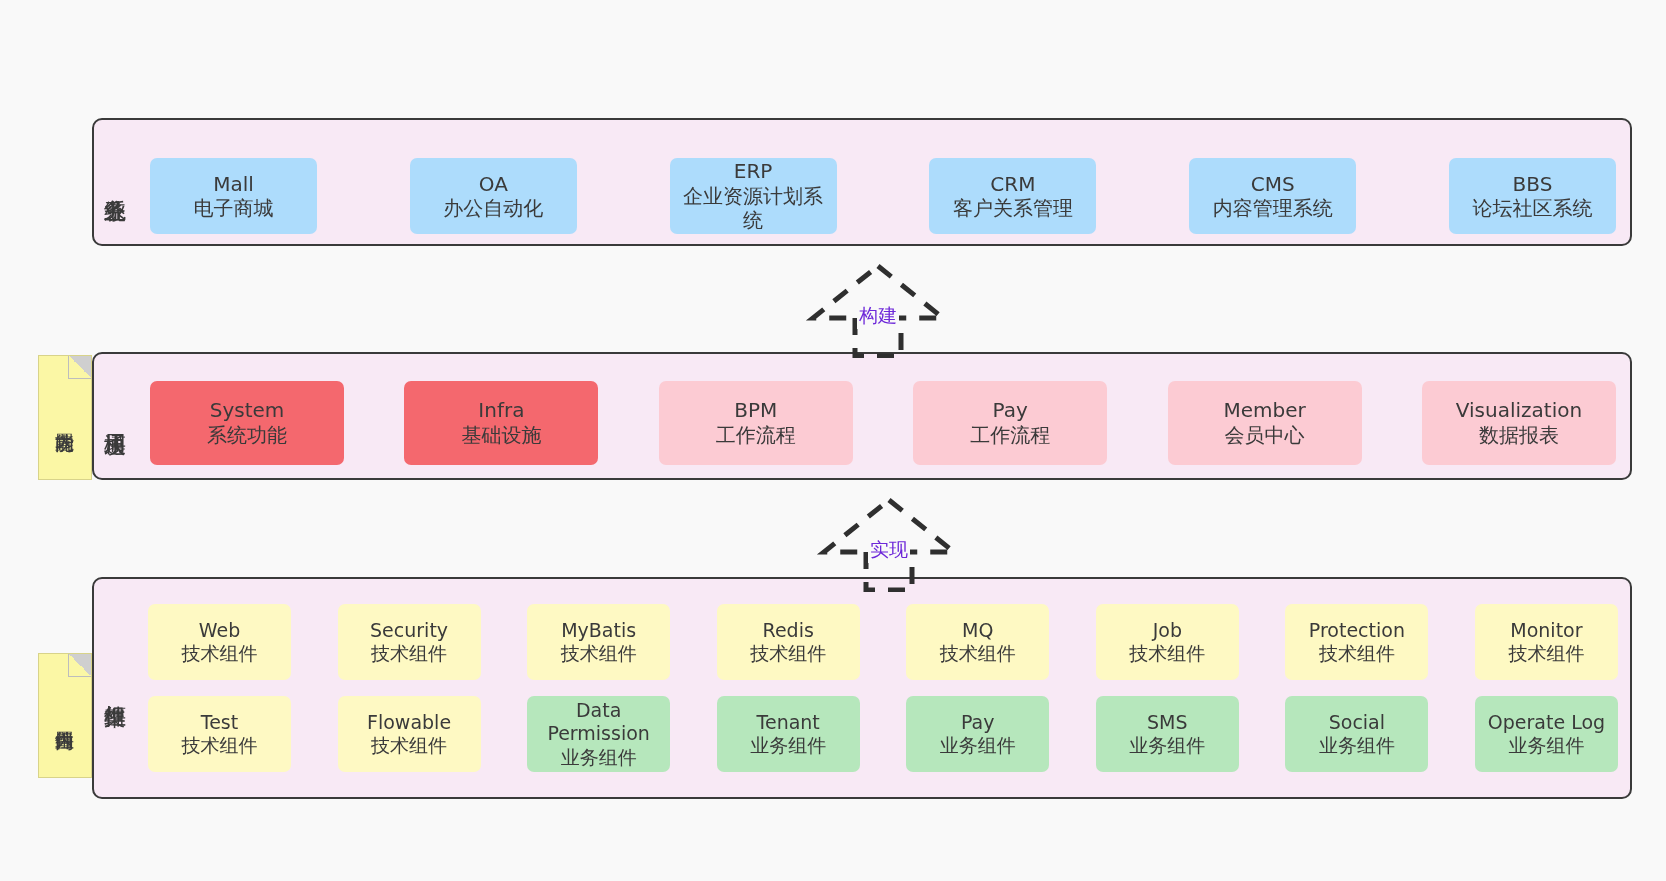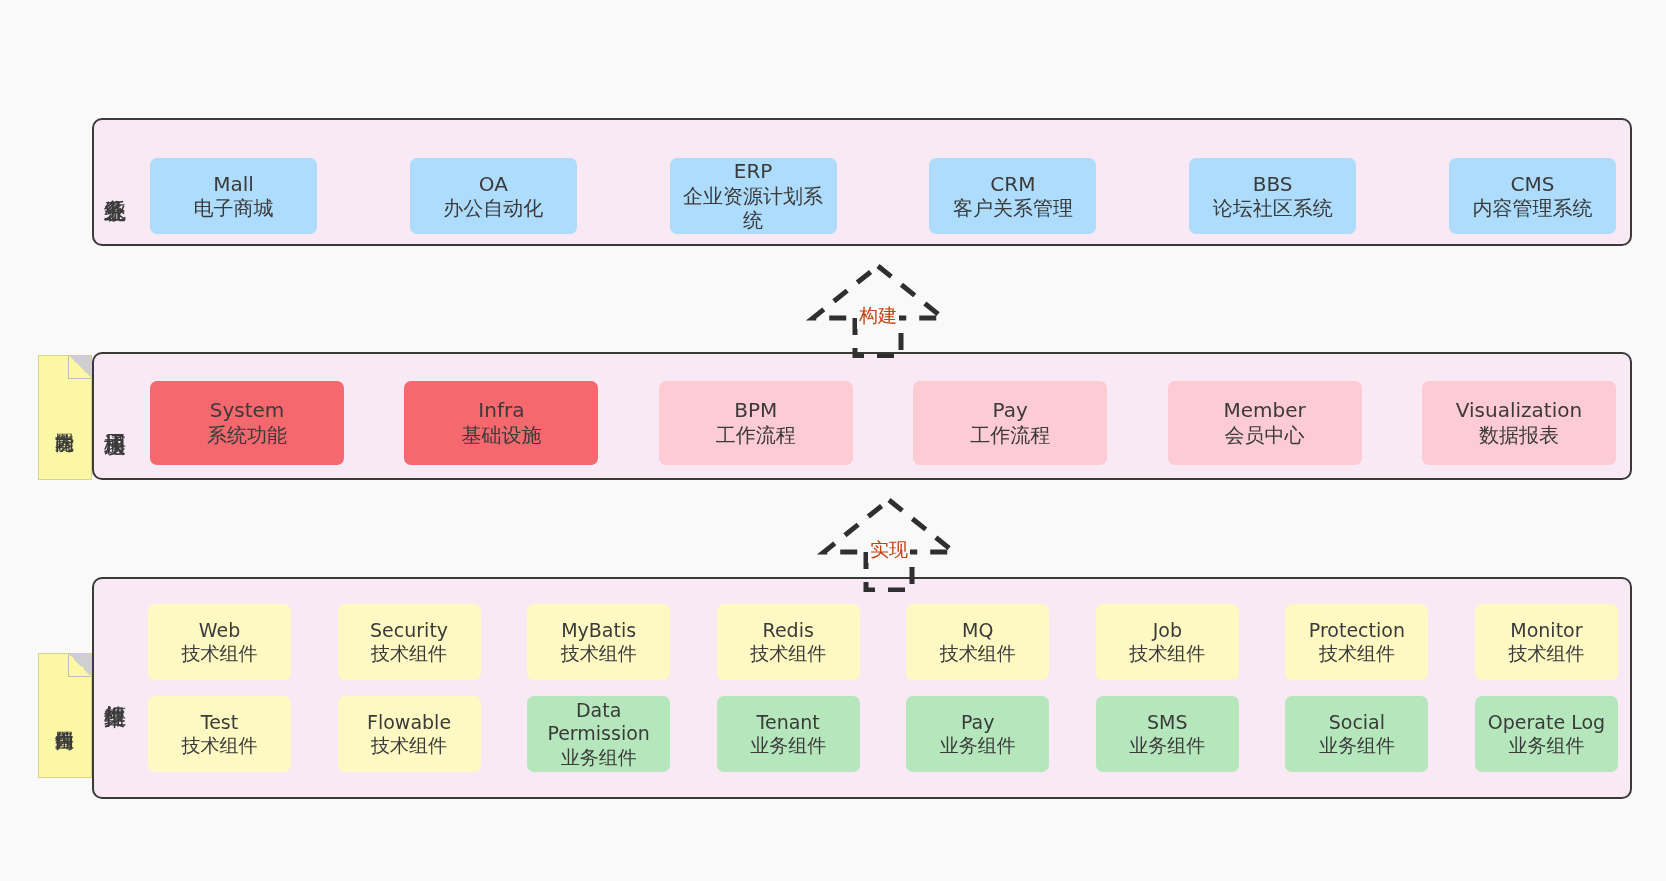--- a/index.html
+++ b/index.html
@@ -141,21 +141,21 @@
     height: 96px;
     z-index: 3;
   }
   .arrow svg { display: block; }
   .arrow-label {
     position: absolute;
     left: 50%;
     top: 41px;
     transform: translateX(-50%);
     font-size: 19px;
-    color: #c2410c;
+    color: #6d28d9;
     background: #f9f9f9;
     padding: 0 2px;
     white-space: nowrap;
   }
 </style>
 </head>
 <body>
 
 <div class="layer" id="layer-business" style="left:92px; top:118px; width:1540px; height:128px;">
   <div class="layer-title">业务系统</div>
@@ -170,26 +170,26 @@
     </div>
     <div class="box biz-box">
       <span class="en">ERP</span>
       <span class="cn">企业资源计划系统</span>
     </div>
     <div class="box biz-box">
       <span class="en">CRM</span>
       <span class="cn">客户关系管理</span>
     </div>
     <div class="box biz-box">
+      <span class="en">CMS</span>
+      <span class="cn">内容管理系统</span>
+    </div>
+    <div class="box biz-box">
       <span class="en">BBS</span>
       <span class="cn">论坛社区系统</span>
-    </div>
-    <div class="box biz-box">
-      <span class="en">CMS</span>
-      <span class="cn">内容管理系统</span>
     </div>
   </div>
 </div>
 
 <div class="arrow" style="left:793px; top:262px;">
   <svg width="170" height="96" viewBox="0 0 170 96">
     <path d="M85 4 L150 56 L20 56 Z" fill="#f9f9f9" stroke="#2f2f2f" stroke-width="5" stroke-dasharray="17 13" stroke-linejoin="miter"></path>
     <path d="M62 56 L62 94 L108 94 L108 56" fill="none" stroke="#2f2f2f" stroke-width="5" stroke-dasharray="17 13"></path>
   </svg>
   <span class="arrow-label">构建</span>

